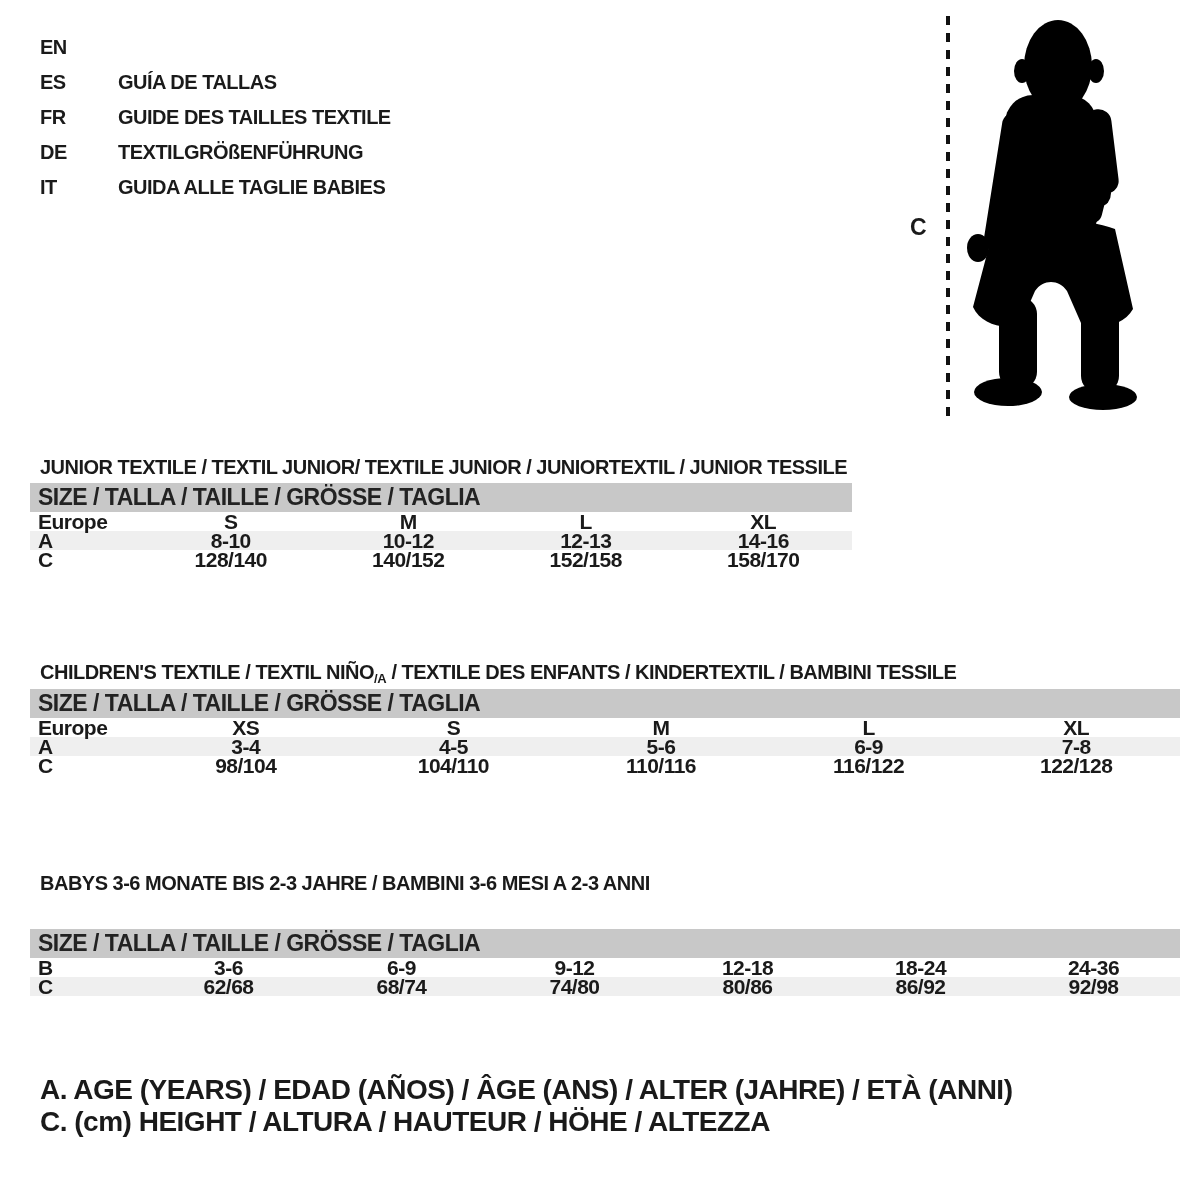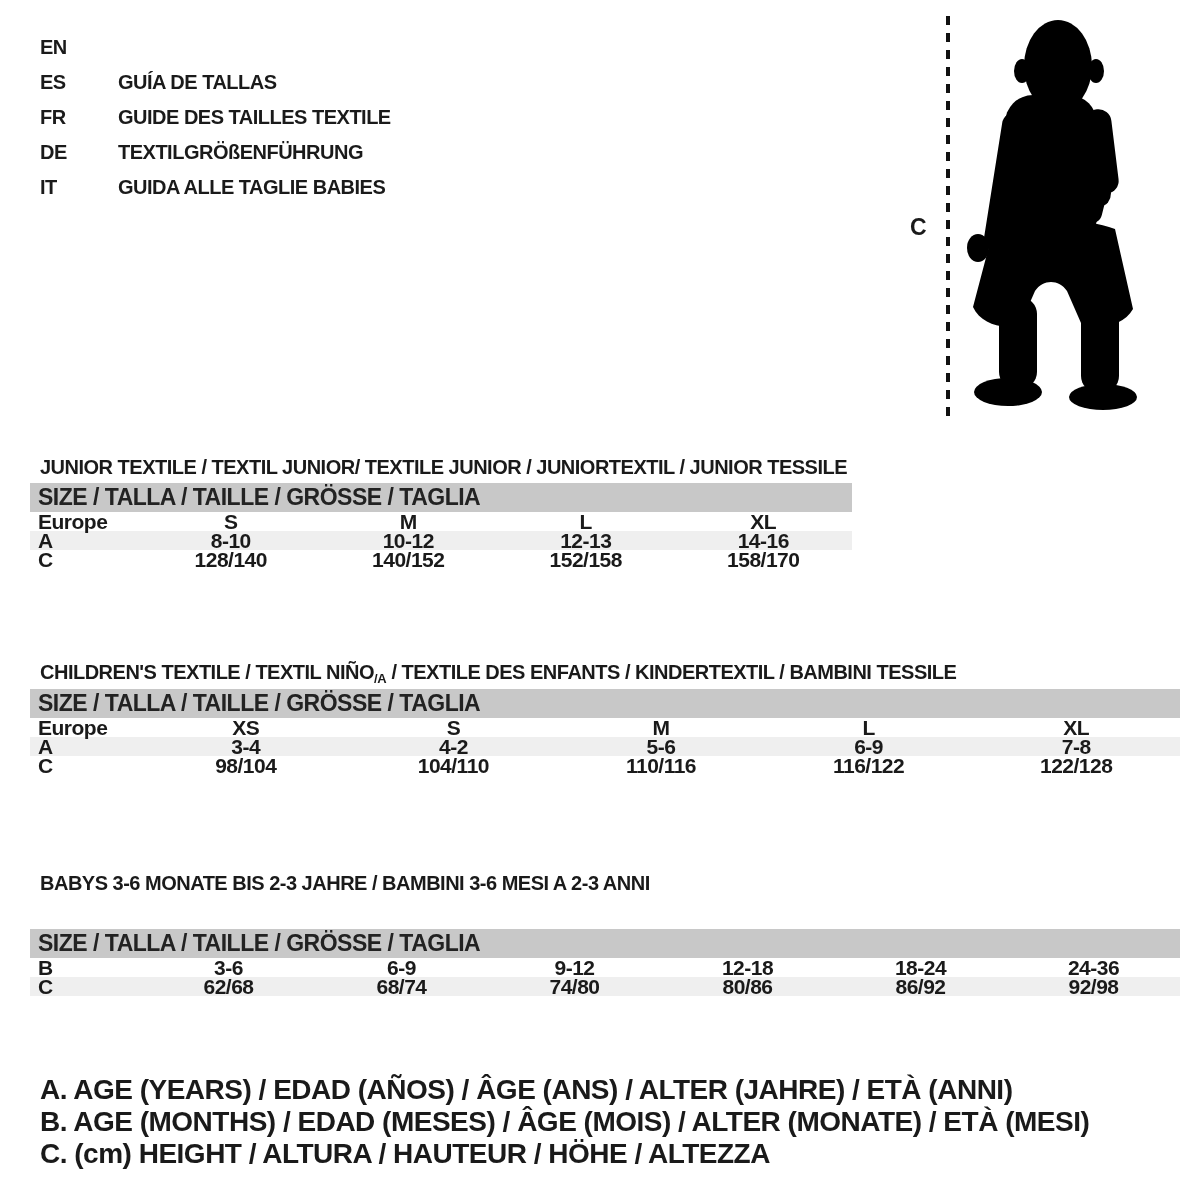--- a/index.html
+++ b/index.html
@@ -125,21 +125,21 @@
     <span class="t-label">Europe</span>
     <span class="t-cell">XS</span>
     <span class="t-cell">S</span>
     <span class="t-cell">M</span>
     <span class="t-cell">L</span>
     <span class="t-cell">XL</span>
   </div>
   <div class="t-row stripe">
     <span class="t-label">A</span>
     <span class="t-cell">3-4</span>
-    <span class="t-cell">4-2</span>
+    <span class="t-cell">4-5</span>
     <span class="t-cell">5-6</span>
     <span class="t-cell">6-9</span>
     <span class="t-cell">7-8</span>
   </div>
   <div class="t-row">
     <span class="t-label">C</span>
     <span class="t-cell">98/104</span>
     <span class="t-cell">104/110</span>
     <span class="t-cell">110/116</span>
     <span class="t-cell">116/122</span>
@@ -167,15 +167,14 @@
     <span class="t-cell">68/74</span>
     <span class="t-cell">74/80</span>
     <span class="t-cell">80/86</span>
     <span class="t-cell">86/92</span>
     <span class="t-cell">92/98</span>
   </div>
 </div>
 
 <div class="legend">
   <div>A. AGE (YEARS) / EDAD (AÑOS) / ÂGE (ANS) / ALTER (JAHRE) / ETÀ (ANNI)</div>
-  <div>B. AGE (MONTHS) / EDAD (MESES) / ÂGE (MOIS) / ALTER (MONATE) / ETÀ (MESI)</div>
   <div>C. (cm) HEIGHT / ALTURA / HAUTEUR / HÖHE / ALTEZZA</div>
 </div>
 
 </body></html>

